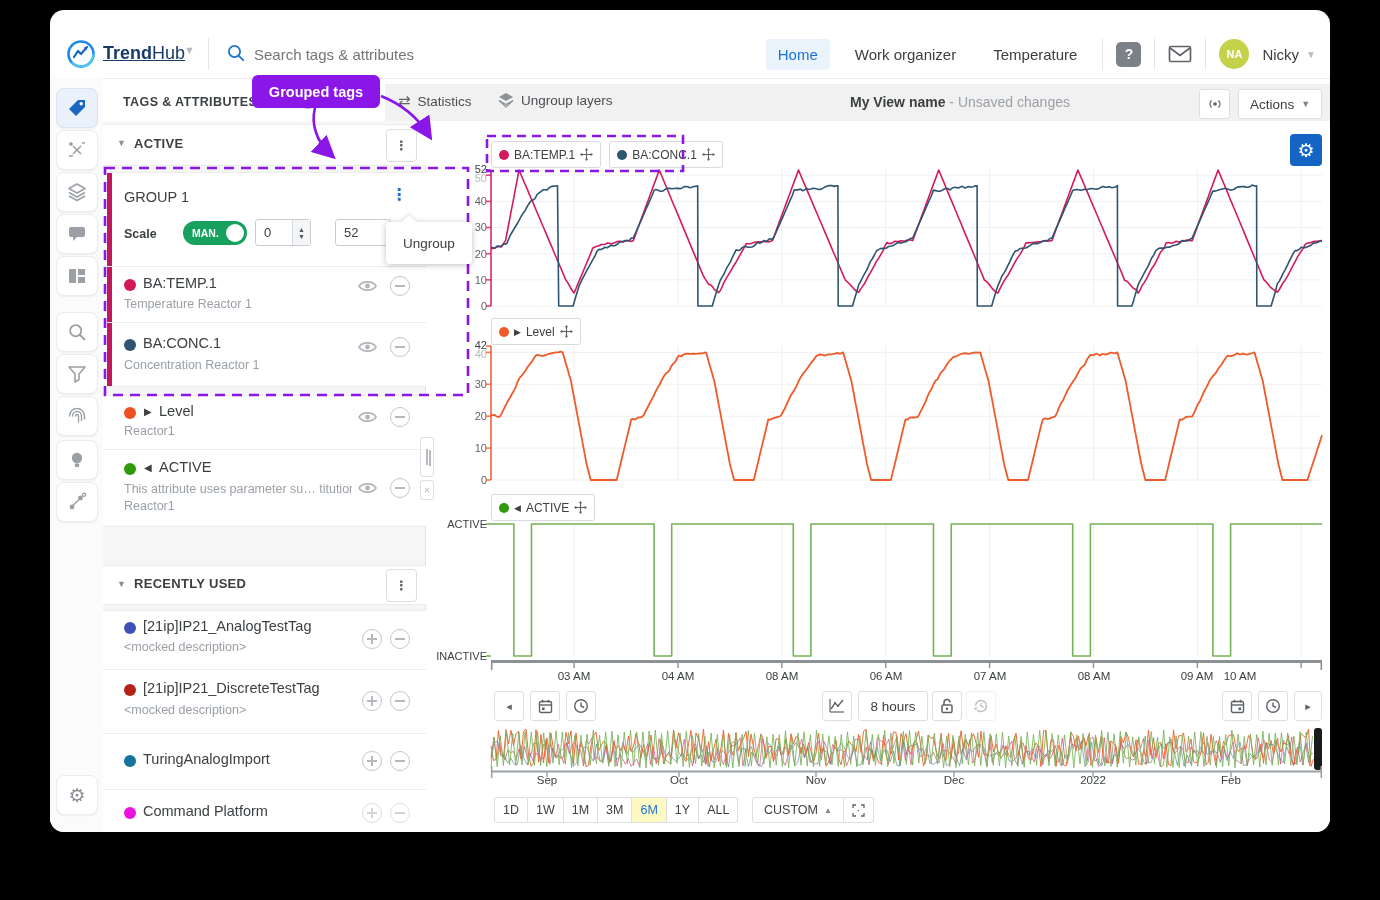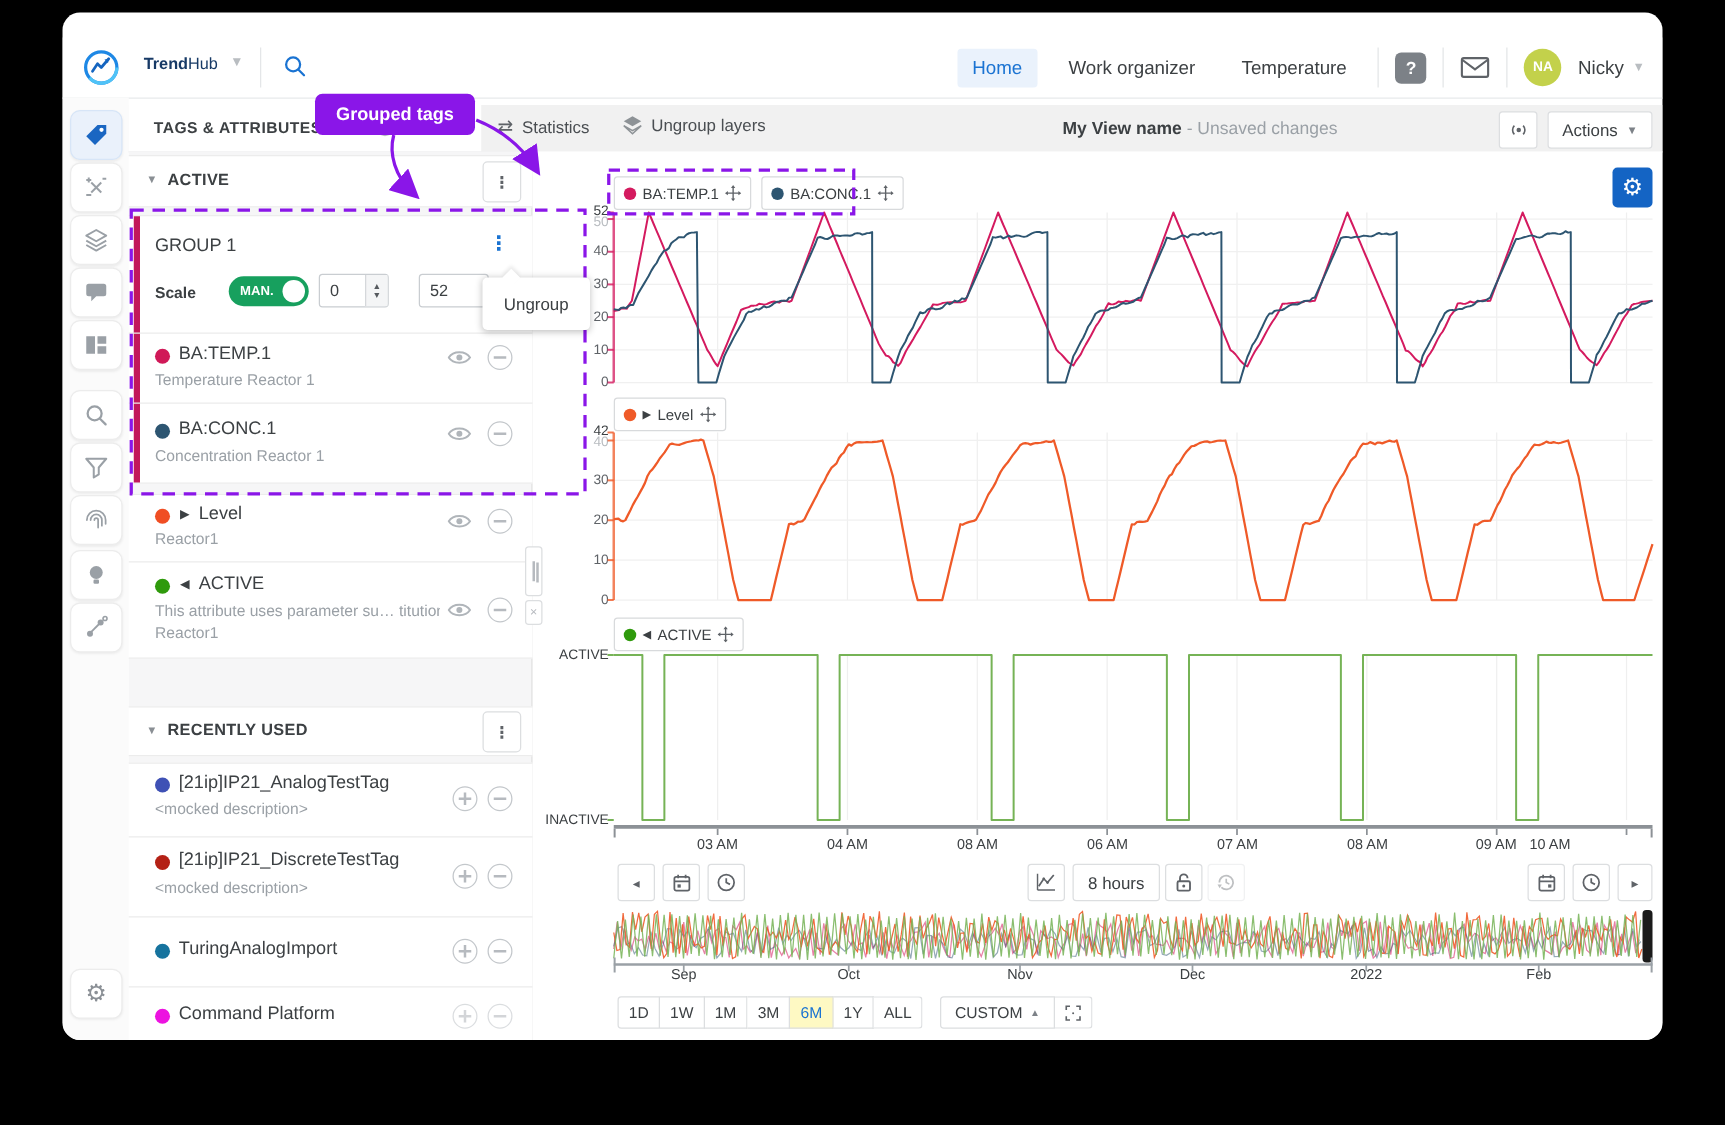--- a/index.html
+++ b/index.html
@@ -63,31 +63,32 @@
 
   <div class="navbar">
     <div class="abs" style="left:16px;top:9px;">
       <svg width="30" height="30" viewBox="0 0 30 30">
         <circle cx="15" cy="15" r="12.5" fill="none" stroke="#1e88e5" stroke-width="2.6"></circle>
         <circle cx="15" cy="15" r="12.5" fill="none" stroke="#4fc3f7" stroke-width="2.6" stroke-dasharray="30 50"></circle>
         <polyline points="8,18 12,12 15,15 21,8" fill="none" stroke="#1565c0" stroke-width="2.2" stroke-linecap="round" stroke-linejoin="round"></polyline>
         <polygon points="21,8 17.6,8.6 20.4,11.6" fill="#1565c0"></polygon>
       </svg>
     </div>
-    <div class="abs" style="left:65px;top:13px;font-size:13px;color:#173a66;">
+    <div class="abs" style="left:53px;top:13px;font-size:18px;color:#173a66;text-decoration:underline;">
       <span style="font-weight:bold;">Trend</span><span>Hub</span>
     </div>
     <div class="abs" style="left:134px;top:14px;color:#b9bdc1;font-size:11px;">▼</div>
     <div class="abs vdiv" style="left:158px;top:8px;"></div>
     <div class="abs" style="left:176px;top:13px;">
       <svg width="20" height="20" viewBox="0 0 20 20">
           <circle cx="8.5" cy="8.5" r="5.6" fill="none" stroke="#1a73d2" stroke-width="1.8"></circle>
           <line x1="12.8" y1="12.8" x2="17.2" y2="17.2" stroke="#1a73d2" stroke-width="1.8" stroke-linecap="round"></line>
         </svg>
     </div>
+    <input class="abs" style="left: 202px; top: 10px; width: 330px; height: 26px; border: none; outline: none; font-size: 15px; color: rgb(26, 115, 210); font-family: inherit; background: transparent;" id="searchbox" placeholder="Search tags &amp; attributes">
     <div class="abs" style="right:14px;top:6px;display:flex;align-items:center;gap:13px;height:36px;">
       <div class="nav-item active">Home</div>
       <div class="nav-item">Work organizer</div>
       <div class="nav-item">Temperature</div>
       <div class="vdiv"></div>
       <div style="width:25px;height:25px;background:#7c8187;border-radius:5px;color:#fff;display:flex;align-items:center;justify-content:center;font-size:14px;font-weight:bold;">?</div>
       <div class="vdiv"></div>
       <div>
         <svg width="24" height="18" viewBox="0 0 24 18">
             <rect x="1.5" y="1.5" width="21" height="15" rx="1.5" fill="none" stroke="#5f6368" stroke-width="1.7"></rect>

